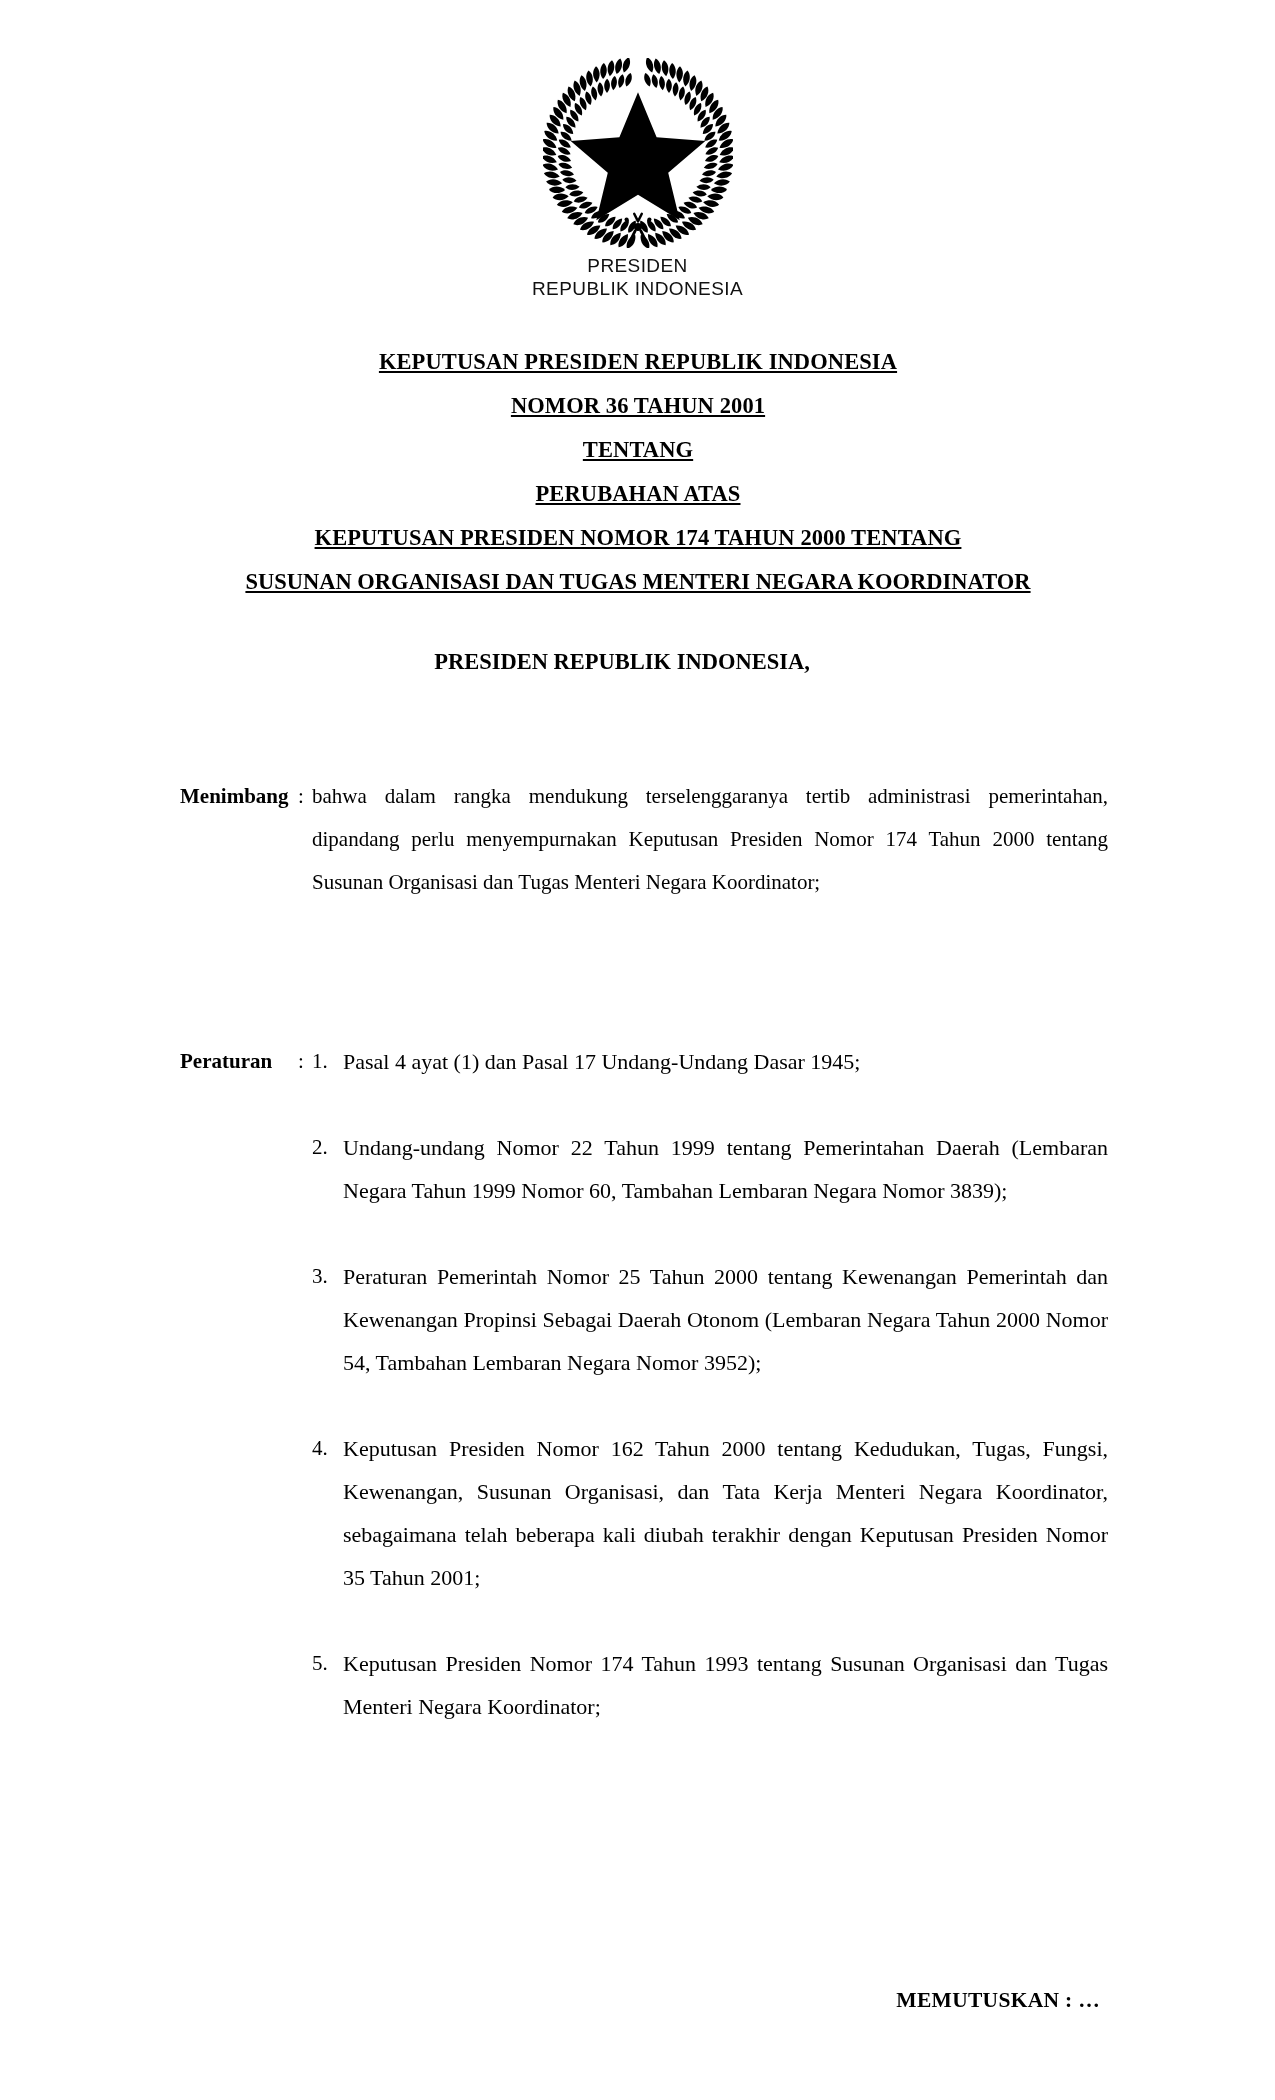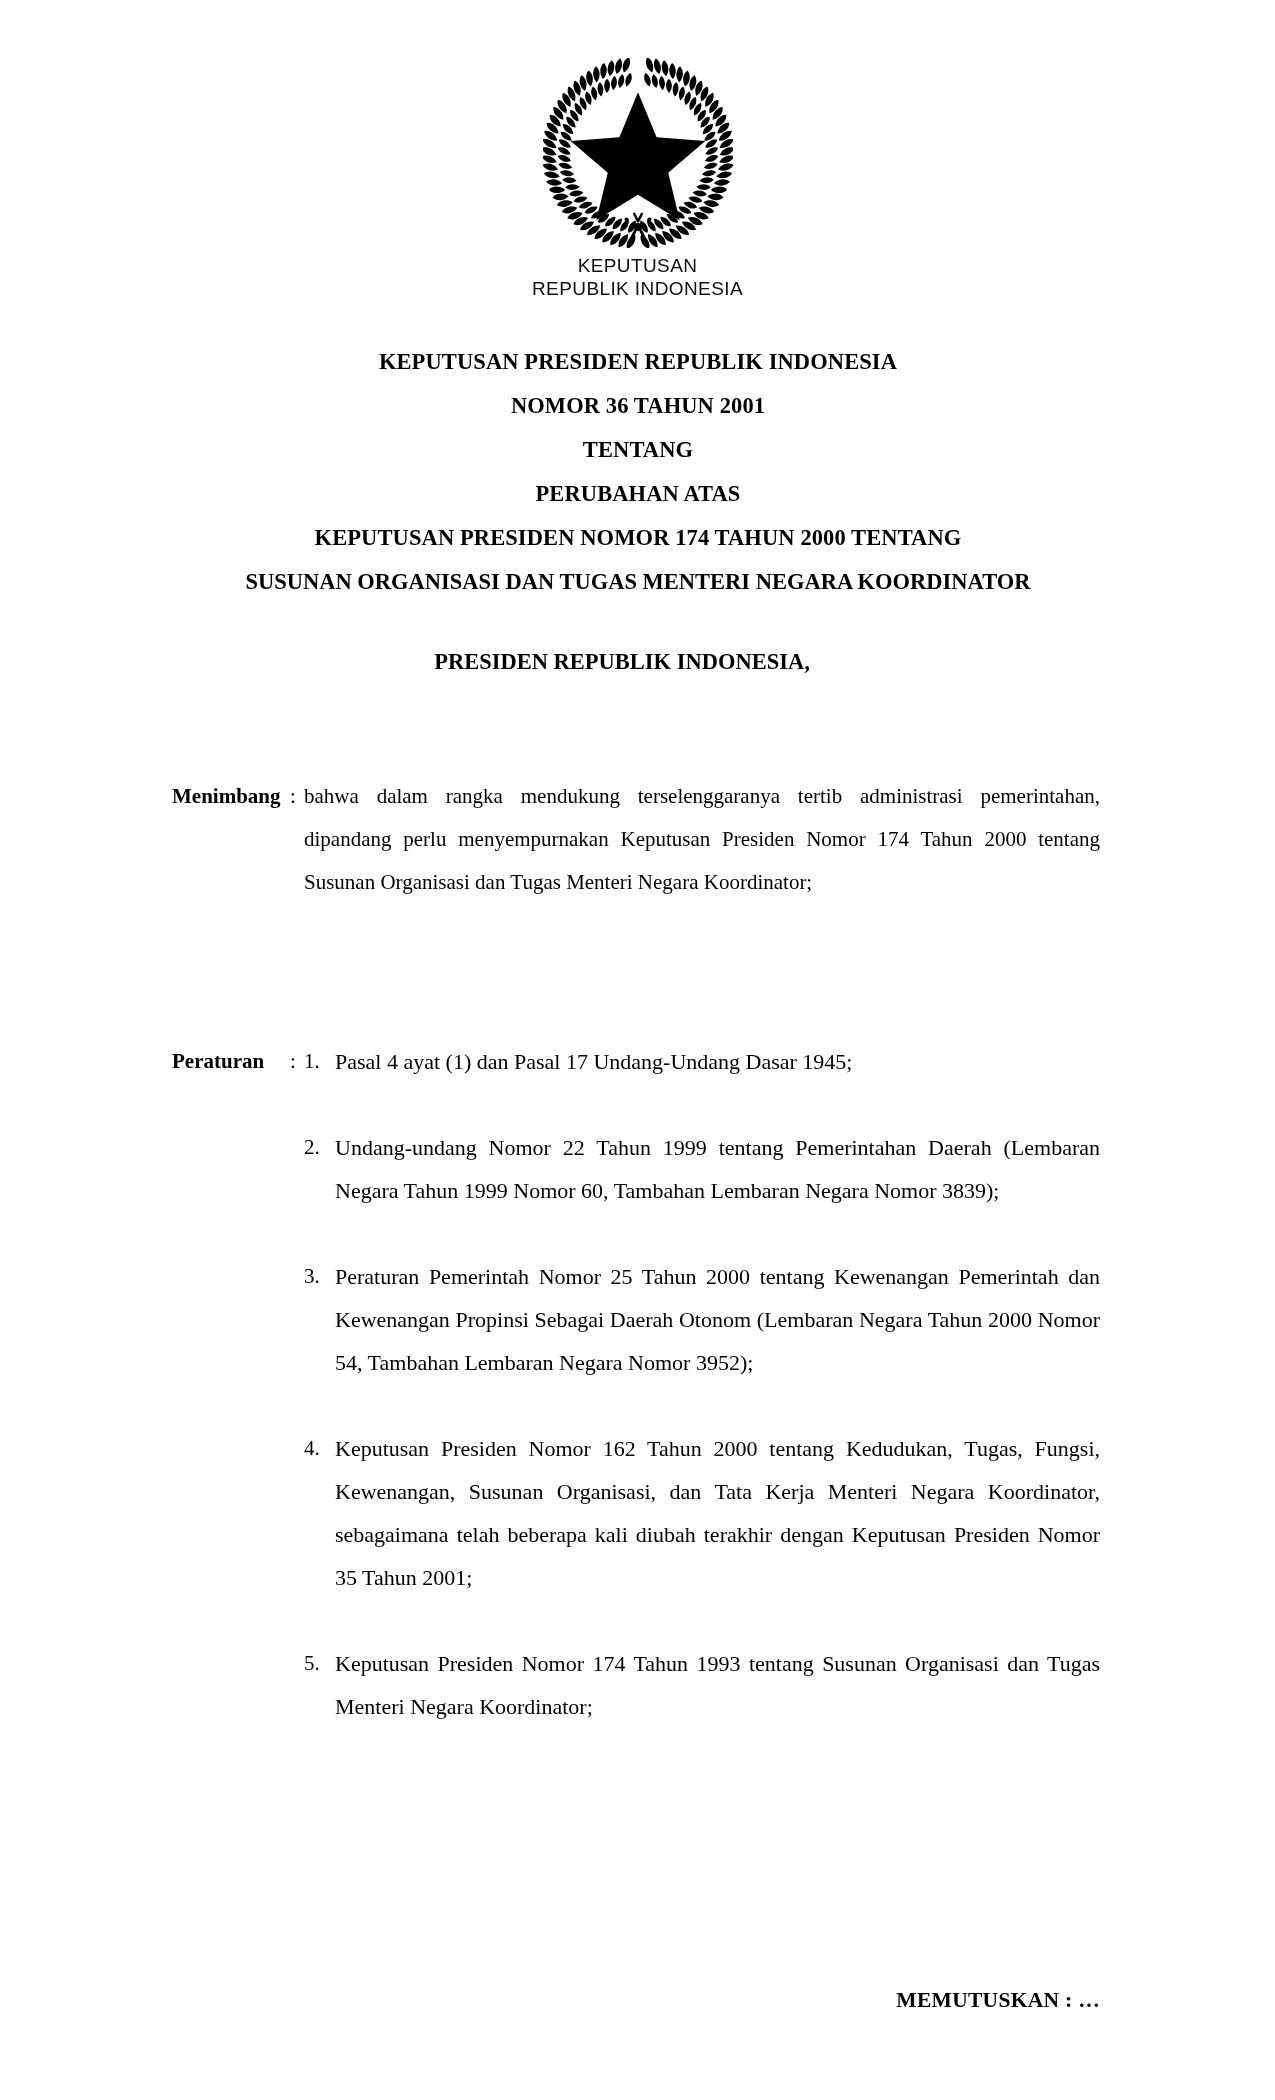--- a/index.html
+++ b/index.html
@@ -49,39 +49,40 @@
     left: 88px;
     width: 1100px;
     text-align: center;
   }
   .title-line {
     font-weight: bold;
     font-size: 22.5px;
     line-height: 44px;
     letter-spacing: 0.1px;
     white-space: nowrap;
+    text-decoration: underline;
   }
   .title-line.wide { letter-spacing: 0px; }
 
   .presiden-line {
     position: absolute;
     top: 645px;
     left: 72px;
     width: 1100px;
     text-align: center;
     font-weight: bold;
     font-size: 22.5px;
     line-height: 34px;
   }
   .presiden-line .comma { font-weight: bold; }
 
   
   .section {
     position: absolute;
-    left: 172px;
+    left: 180px;
     width: 928px;
   }
   .sec-menimbang { top: 775px; }
   .sec-mengingat { top: 1040px; }
 
   .sec-row {
     display: flex;
     align-items: flex-start;
   }
   .sec-label {
@@ -288,21 +289,21 @@
 
       <polygon points="100,36 119.6,83.4 170.9,87.3 131.8,120.8 143.9,170.8 100,144 56.1,170.8 68.2,120.8 29.1,87.3 80.4,83.4" fill="#000000"></polygon>
 
       <circle cx="100" cy="178" r="4.2" fill="#000000"></circle>
       <path d="M100 172 L96 164 M100 172 L104 164" stroke="#000000" stroke-width="2.6" fill="none" stroke-linecap="round"></path>
       <path d="M97 182 L92 192 M103 182 L108 192" stroke="#000000" stroke-width="3" fill="none" stroke-linecap="round"></path>
       <circle cx="88" cy="170" r="2.2" fill="#000000"></circle>
       <circle cx="112" cy="170" r="2.2" fill="#000000"></circle>
     </svg>
     <div class="emblem-caption">
-      <div>KEPUTUSAN</div>
+      <div>PRESIDEN</div>
       <div>REPUBLIK INDONESIA</div>
     </div>
   </div>
 
   <div class="title-block">
     <div class="title-line">KEPUTUSAN PRESIDEN REPUBLIK INDONESIA</div>
     <div class="title-line">NOMOR 36 TAHUN 2001</div>
     <div class="title-line">TENTANG</div>
     <div class="title-line">PERUBAHAN ATAS</div>
     <div class="title-line">KEPUTUSAN PRESIDEN NOMOR 174 TAHUN 2000 TENTANG</div>

